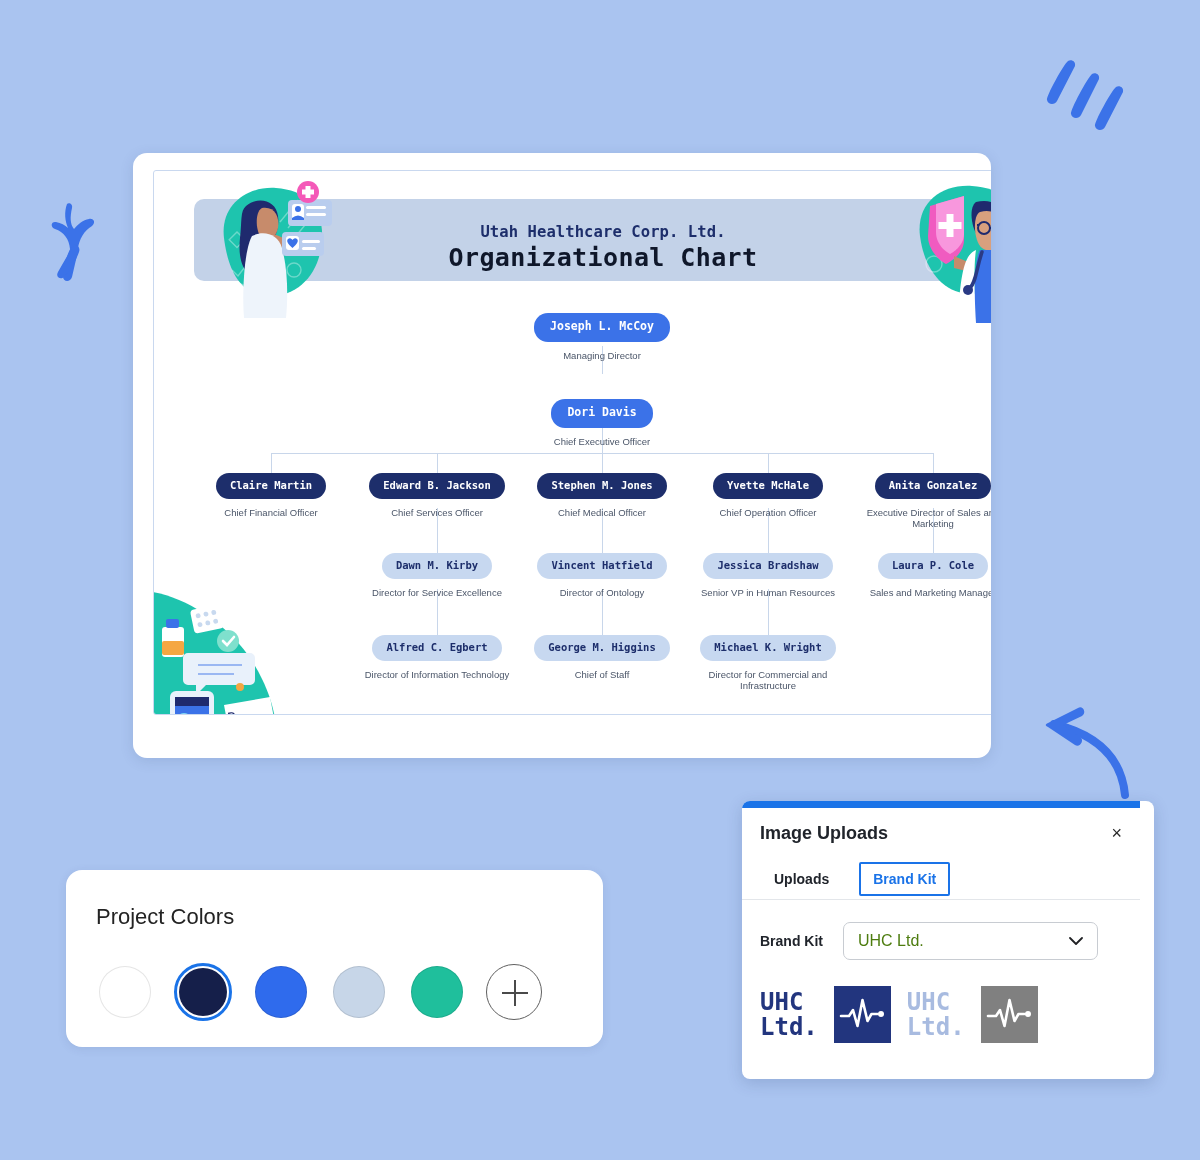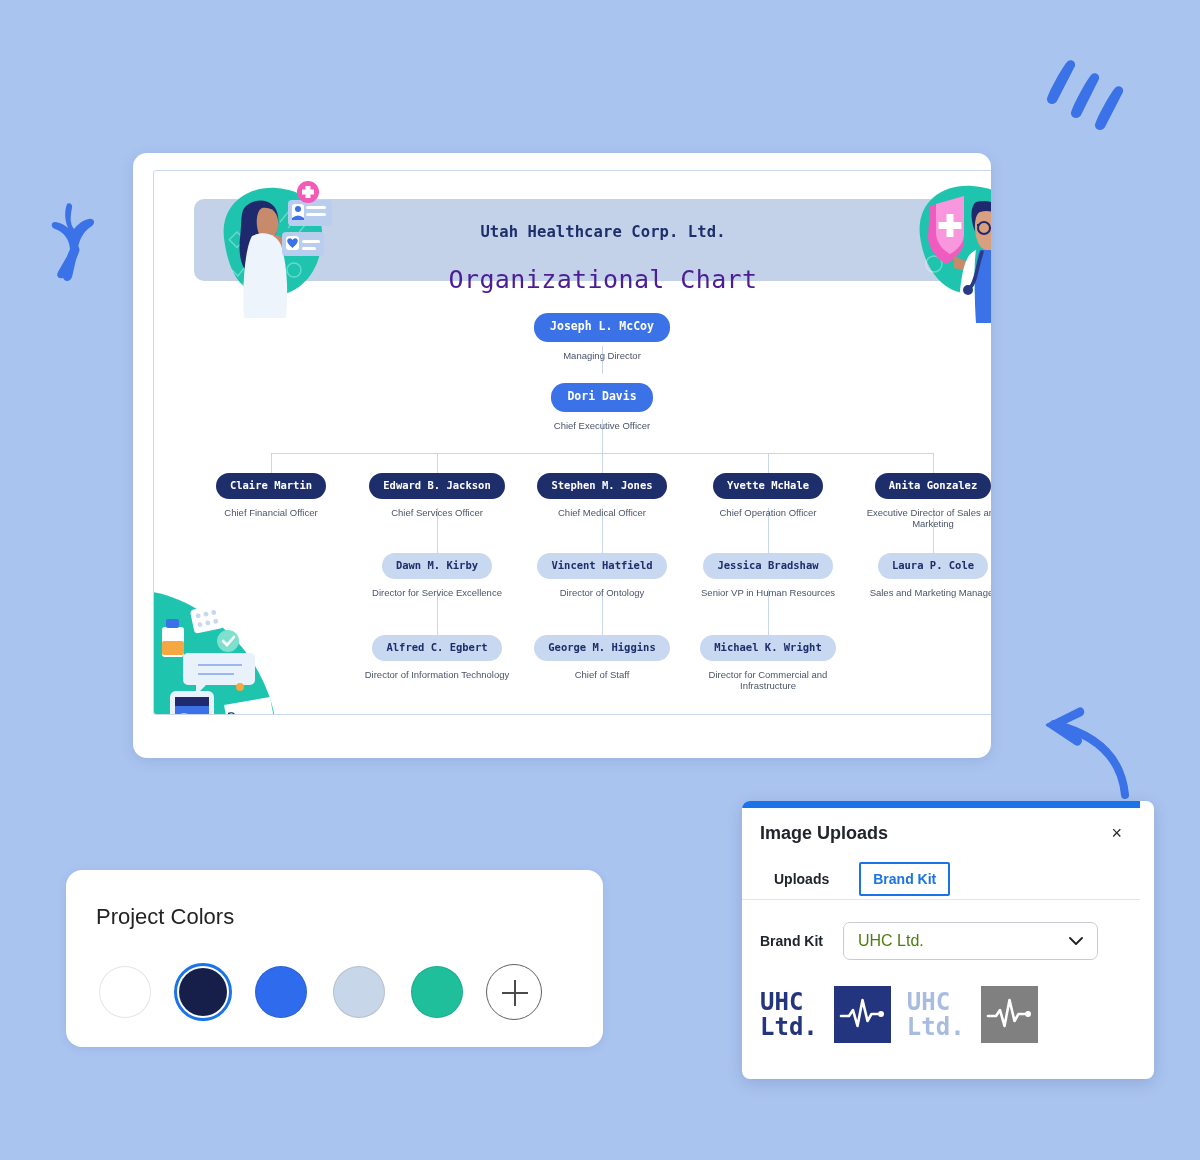--- a/index.html
+++ b/index.html
@@ -46,22 +46,22 @@
     position: absolute; left: 0; top: 52px; width: 898px;
     text-align: center; pointer-events: none;
   }
   #company-name {
     font-family: "DejaVu Sans Mono", monospace;
     font-size: 15.5px; font-weight: 700; color: #1d2e6b;
     letter-spacing: .1px;
   }
   #chart-title {
     font-family: "DejaVu Sans Mono", monospace;
-    font-size: 25px; font-weight: 400; color: #4c1d95;
-    letter-spacing: .4px; margin-top: 24px;
+    font-size: 25px; font-weight: 700; color: #0f172a;
+    letter-spacing: .4px; margin-top: 2px;
   }
 
   
   .illu { position: absolute; }
   #illu-left   { left: 48px; top: 7px;   width: 140px; height: 140px; }
   #illu-right  { left: 752px; top: 7px;  width: 140px; height: 145px; }
   #illu-bottom { left: -10px; top: 420px; width: 160px; height: 135px; }
 
   
   #org { position: absolute; left: 0; top: 0; width: 898px; height: 545px; }
@@ -326,21 +326,21 @@
         <div class="conn" style="left:779px; top:337px; width:1px; height:45px;"></div>
 
         <div class="conn" style="left:283px; top:418px; width:1px; height:46px;"></div>
         <div class="conn" style="left:448px; top:418px; width:1px; height:46px;"></div>
         <div class="conn" style="left:614px; top:418px; width:1px; height:46px;"></div>
 
         <div class="node" style="left:348px; top:142px; width:200px;">
           <div class="pill lv1">Joseph L. McCoy</div>
           <div class="role">Managing Director</div>
         </div>
-        <div class="node" style="left:348px; top:212px; width:200px;">
+        <div class="node" style="left:348px; top:228px; width:200px;">
           <div class="pill lv1">Dori Davis</div>
           <div class="role">Chief Executive Officer</div>
         </div>
 
         <div class="node" style="left:42px; top:302px; width:150px;">
           <div class="pill lv2">Claire Martin</div>
           <div class="role">Chief Financial Officer</div>
         </div>
         <div class="node" style="left:208px; top:302px; width:150px;">
           <div class="pill lv2">Edward B. Jackson</div>

